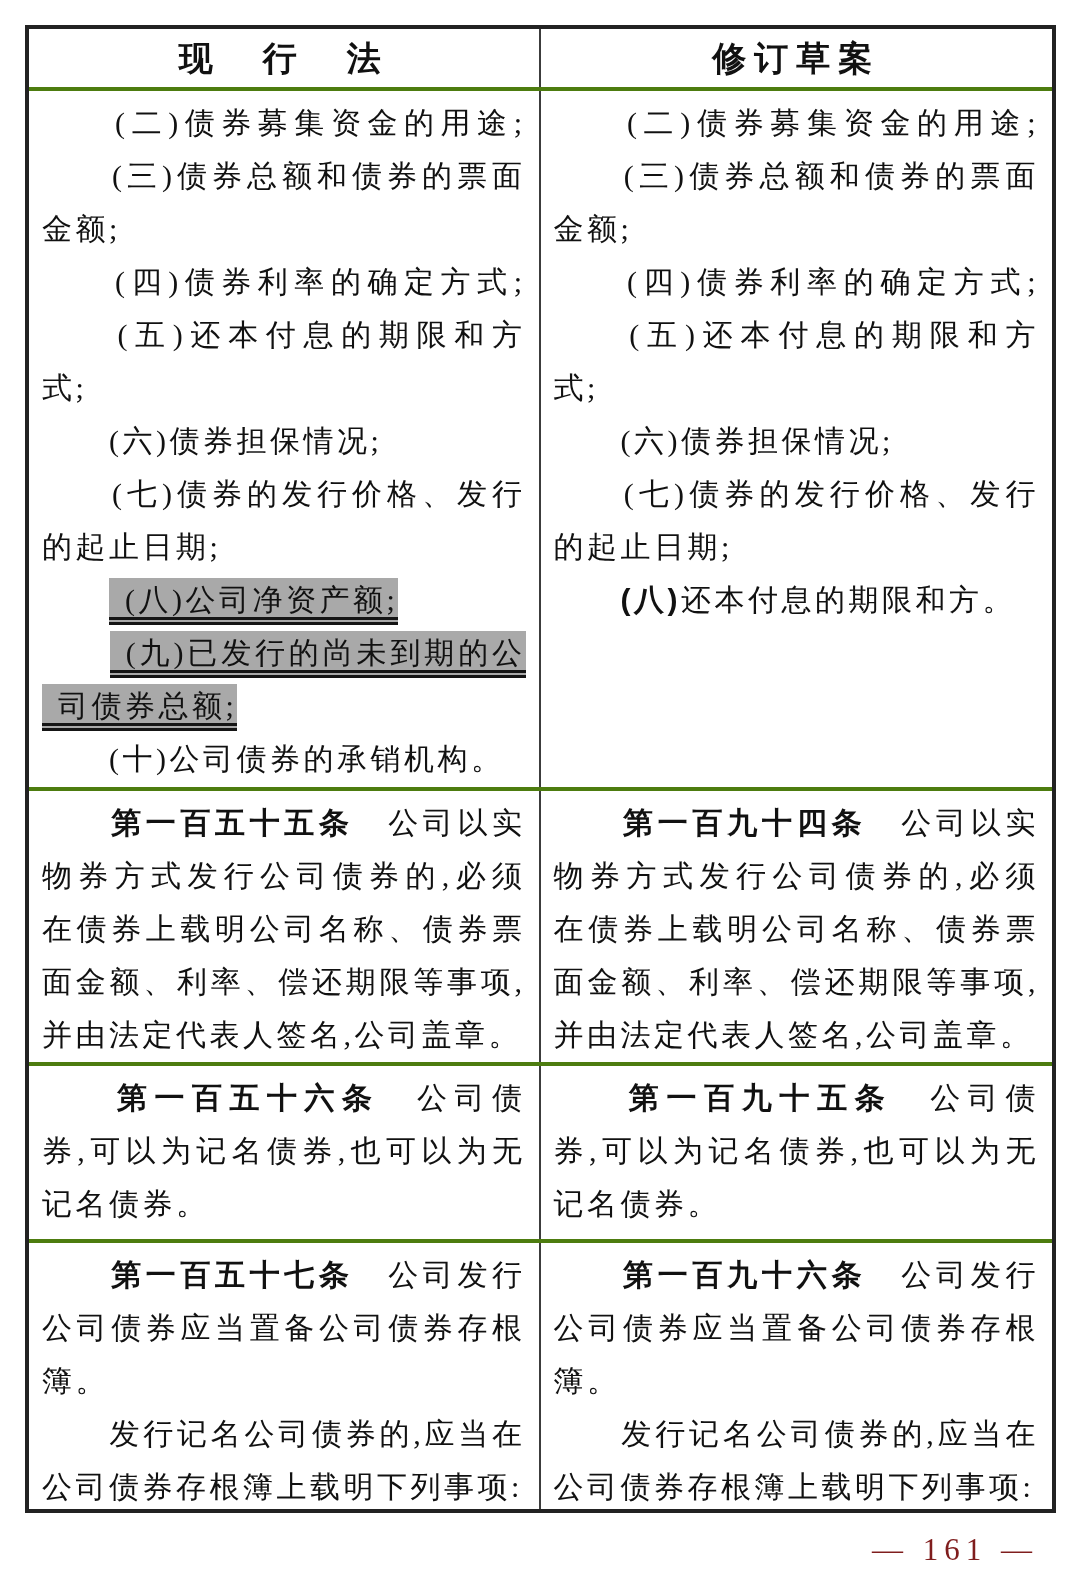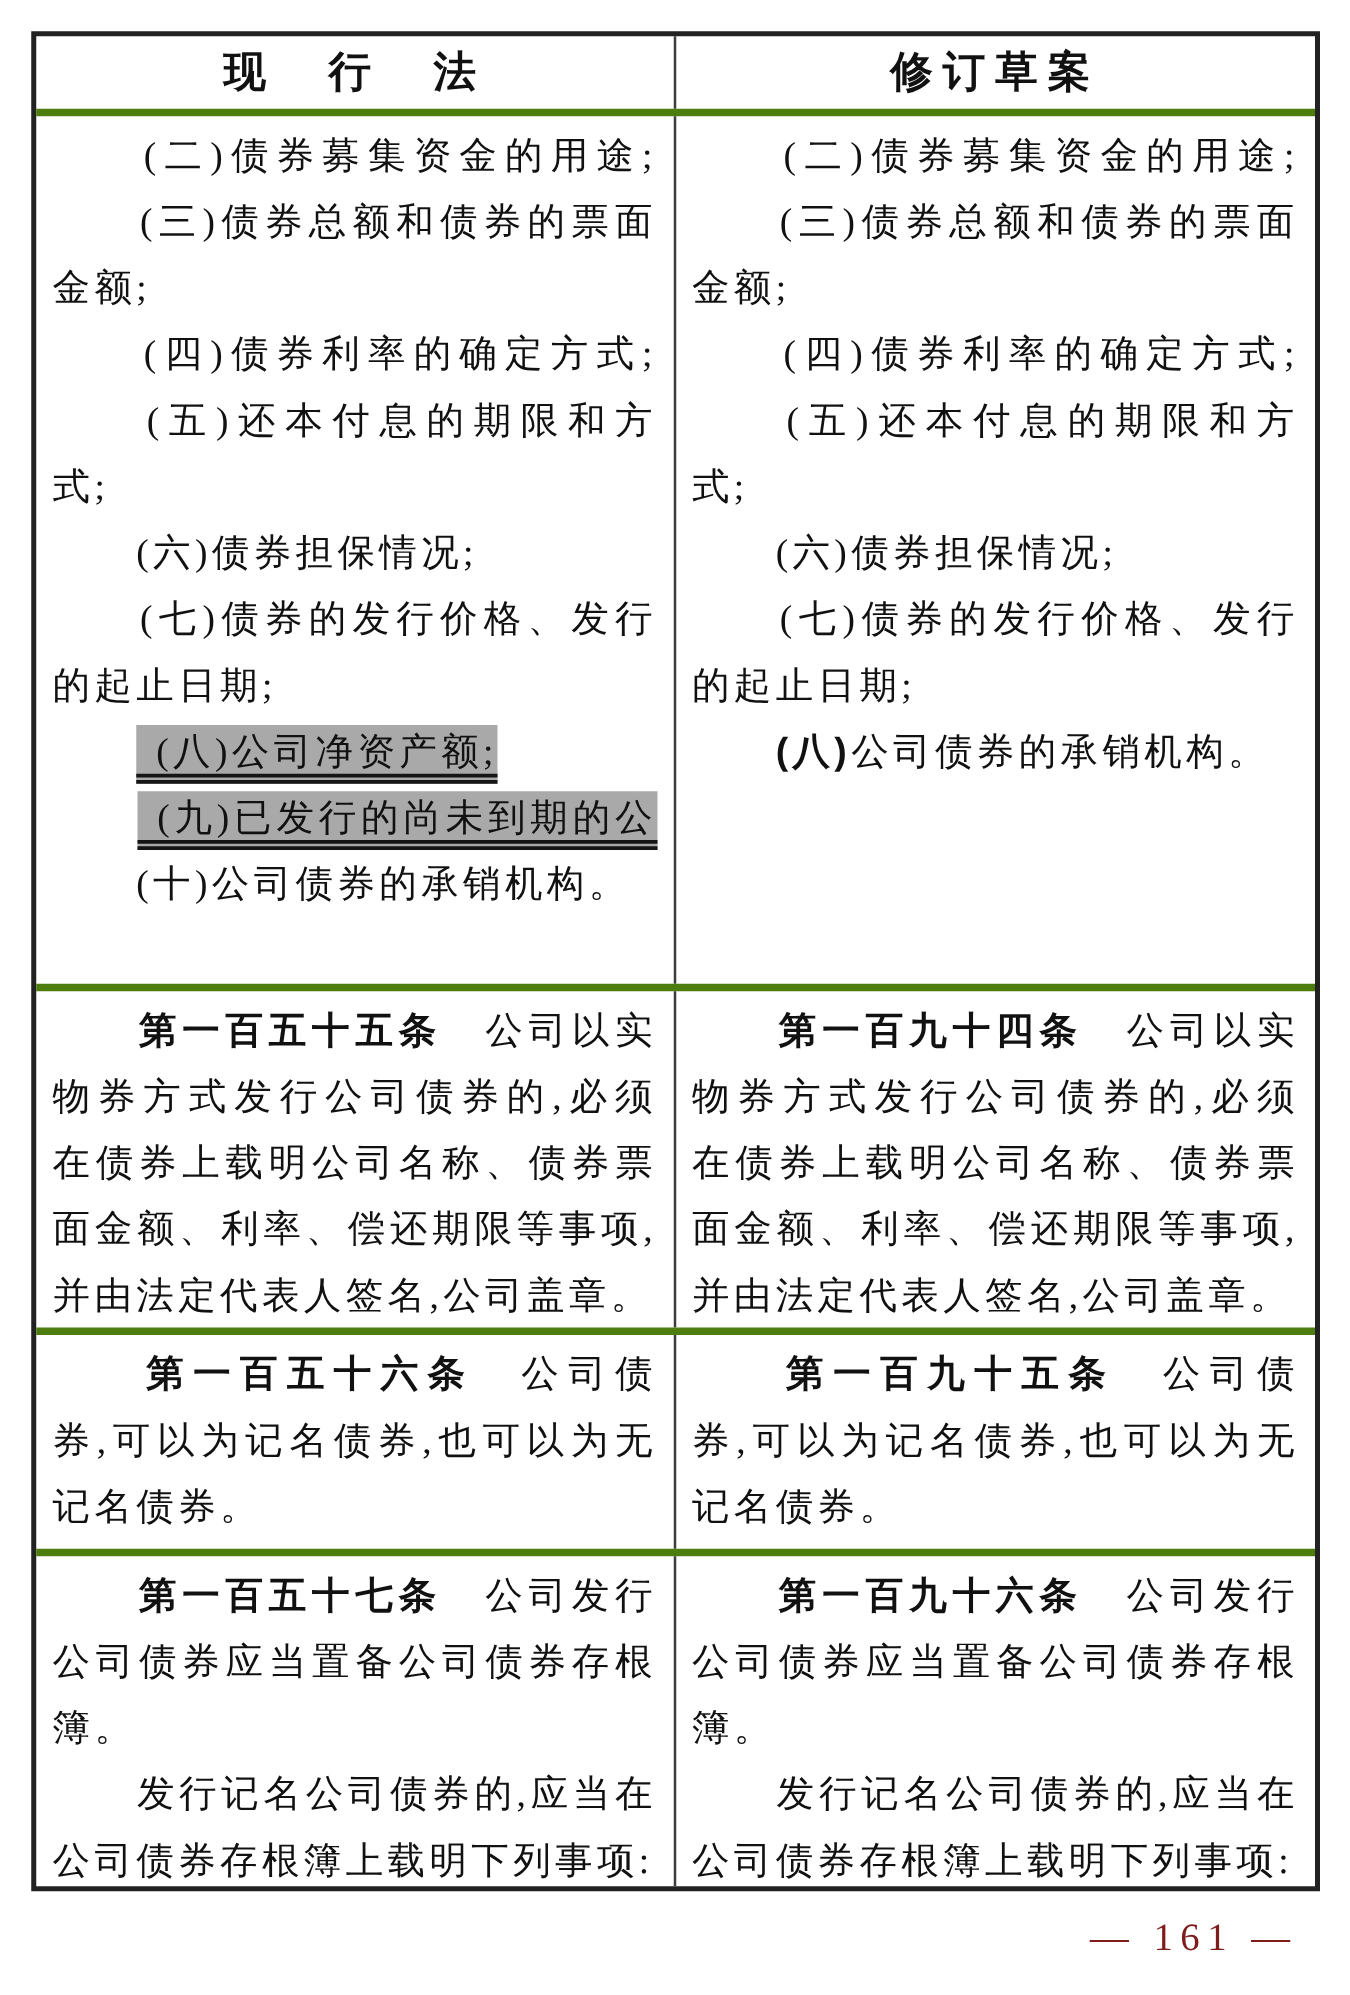--- a/index.html
+++ b/index.html
@@ -20,21 +20,21 @@
     display:grid;
     grid-template-rows:58px 700px 275px 177px 1fr;
     background:#fff;
   }
   .row{
     display:grid;
     grid-template-columns:1fr 1fr;
     box-sizing:border-box;
     min-height:0;
   }
-  .row + .row{border-top:6px solid #4d7c0f;}
+  .row + .row{border-top:4px solid #4d7c0f;}
   .cell{
     box-sizing:border-box;
     padding:5px 13px 0 13px;
     overflow:hidden;
     font-size:30px;
     letter-spacing:3.5px;
     line-height:53px;
   }
   .cell.left{border-right:2px solid #3c3c3c;}
   .hcell{
@@ -89,33 +89,34 @@
           <div class="line j"><span>　　(三)债券总额和债券的票面</span></div>
           <div class="line"><span>金额;</span></div>
           <div class="line j"><span>　　(四)债券利率的确定方式;</span></div>
           <div class="line j"><span>　　(五)还本付息的期限和方</span></div>
           <div class="line"><span>式;</span></div>
           <div class="line"><span>　　(六)债券担保情况;</span></div>
           <div class="line j"><span>　　(七)债券的发行价格、发行</span></div>
           <div class="line"><span>的起止日期;</span></div>
           <div class="line"><span>　　</span><span class="hl">(八)公司净资产额;</span></div>
           <div class="line j"><span>　　</span><span class="hl">(九)已发行的尚未到期的公</span></div>
+          <div class="line"><span class="hl">司债券总额;</span></div>
           <div class="line"><span>　　(十)公司债券的承销机构。</span></div>
         </div>
       <div class="cell">
           <div class="line j"><span>　　(二)债券募集资金的用途;</span></div>
           <div class="line j"><span>　　(三)债券总额和债券的票面</span></div>
           <div class="line"><span>金额;</span></div>
           <div class="line j"><span>　　(四)债券利率的确定方式;</span></div>
           <div class="line j"><span>　　(五)还本付息的期限和方</span></div>
           <div class="line"><span>式;</span></div>
           <div class="line"><span>　　(六)债券担保情况;</span></div>
           <div class="line j"><span>　　(七)债券的发行价格、发行</span></div>
           <div class="line"><span>的起止日期;</span></div>
-          <div class="line"><span>　　</span><span class="b">(八)</span><span>公司债券的承销机构。</span></div>
+          <div class="line"><span>　　</span><span class="b">(八)</span><span>还本付息的期限和方。</span></div>
         </div>
     </div>
 
     <div class="row">
       <div class="cell left">
           <div class="line j"><span>　　</span><span class="b">第一百五十五条</span><span>　公司以实</span></div>
           <div class="line j"><span>物券方式发行公司债券的,必须</span></div>
           <div class="line j"><span>在债券上载明公司名称、债券票</span></div>
           <div class="line j"><span>面金额、利率、偿还期限等事项,</span></div>
           <div class="line"><span>并由法定代表人签名,公司盖章。</span></div>

